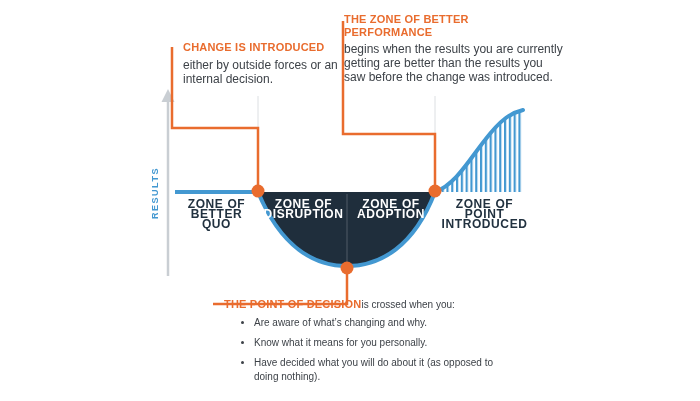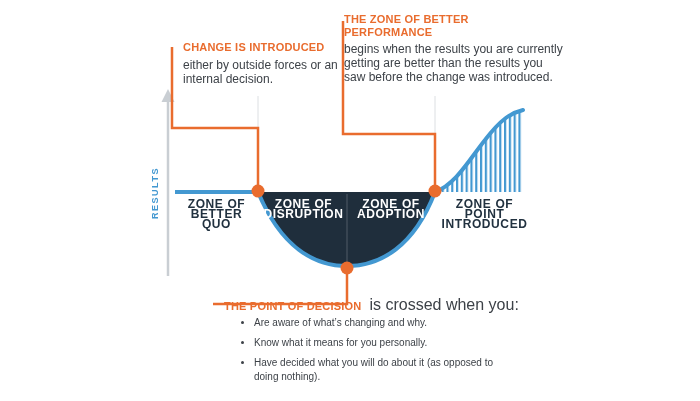--- a/index.html
+++ b/index.html
@@ -19,21 +19,21 @@
   .results-label{position:absolute;left:120px;top:188px;width:70px;text-align:center;transform:rotate(-90deg);color:var(--blue);font-size:9px;font-weight:bold;letter-spacing:1.5px;}
   .callout-heading{color:var(--orange);font-weight:bold;font-size:11px;letter-spacing:.2px;line-height:13px;}
   .callout-body{color:var(--text);font-size:12px;line-height:14px;}
   .callout{position:absolute;}
   .co1{left:183px;top:41px;width:175px;}
   .co1 .callout-body{margin-top:4px;width:165px;}
   .co2{left:344px;top:13px;width:228px;}
   .co2 .callout-heading{width:150px;}
   .co2 .callout-body{margin-top:3px;width:222px;}
   .co3-heading{left:224px;top:298px;white-space:nowrap;font-size:11px;line-height:13px;}
-  .co3-heading .lead{color:var(--text);font-weight:normal;font-size:16px;margin-left:8px;}
+  .co3-heading .lead{color:var(--text);font-weight:normal;font-size:10px;margin-left:0;}
   .co3-bullets{left:238px;top:316px;width:258px;margin:0;padding:0 0 0 16px;list-style:disc;color:var(--text);font-size:10px;line-height:14px;}
   .co3-bullets li{margin-bottom:6px;}
 </style>
 </head>
 <body>
 
 <div class="stage">
 
   <svg width="700" height="401" viewBox="0 0 700 401">
     <defs>

